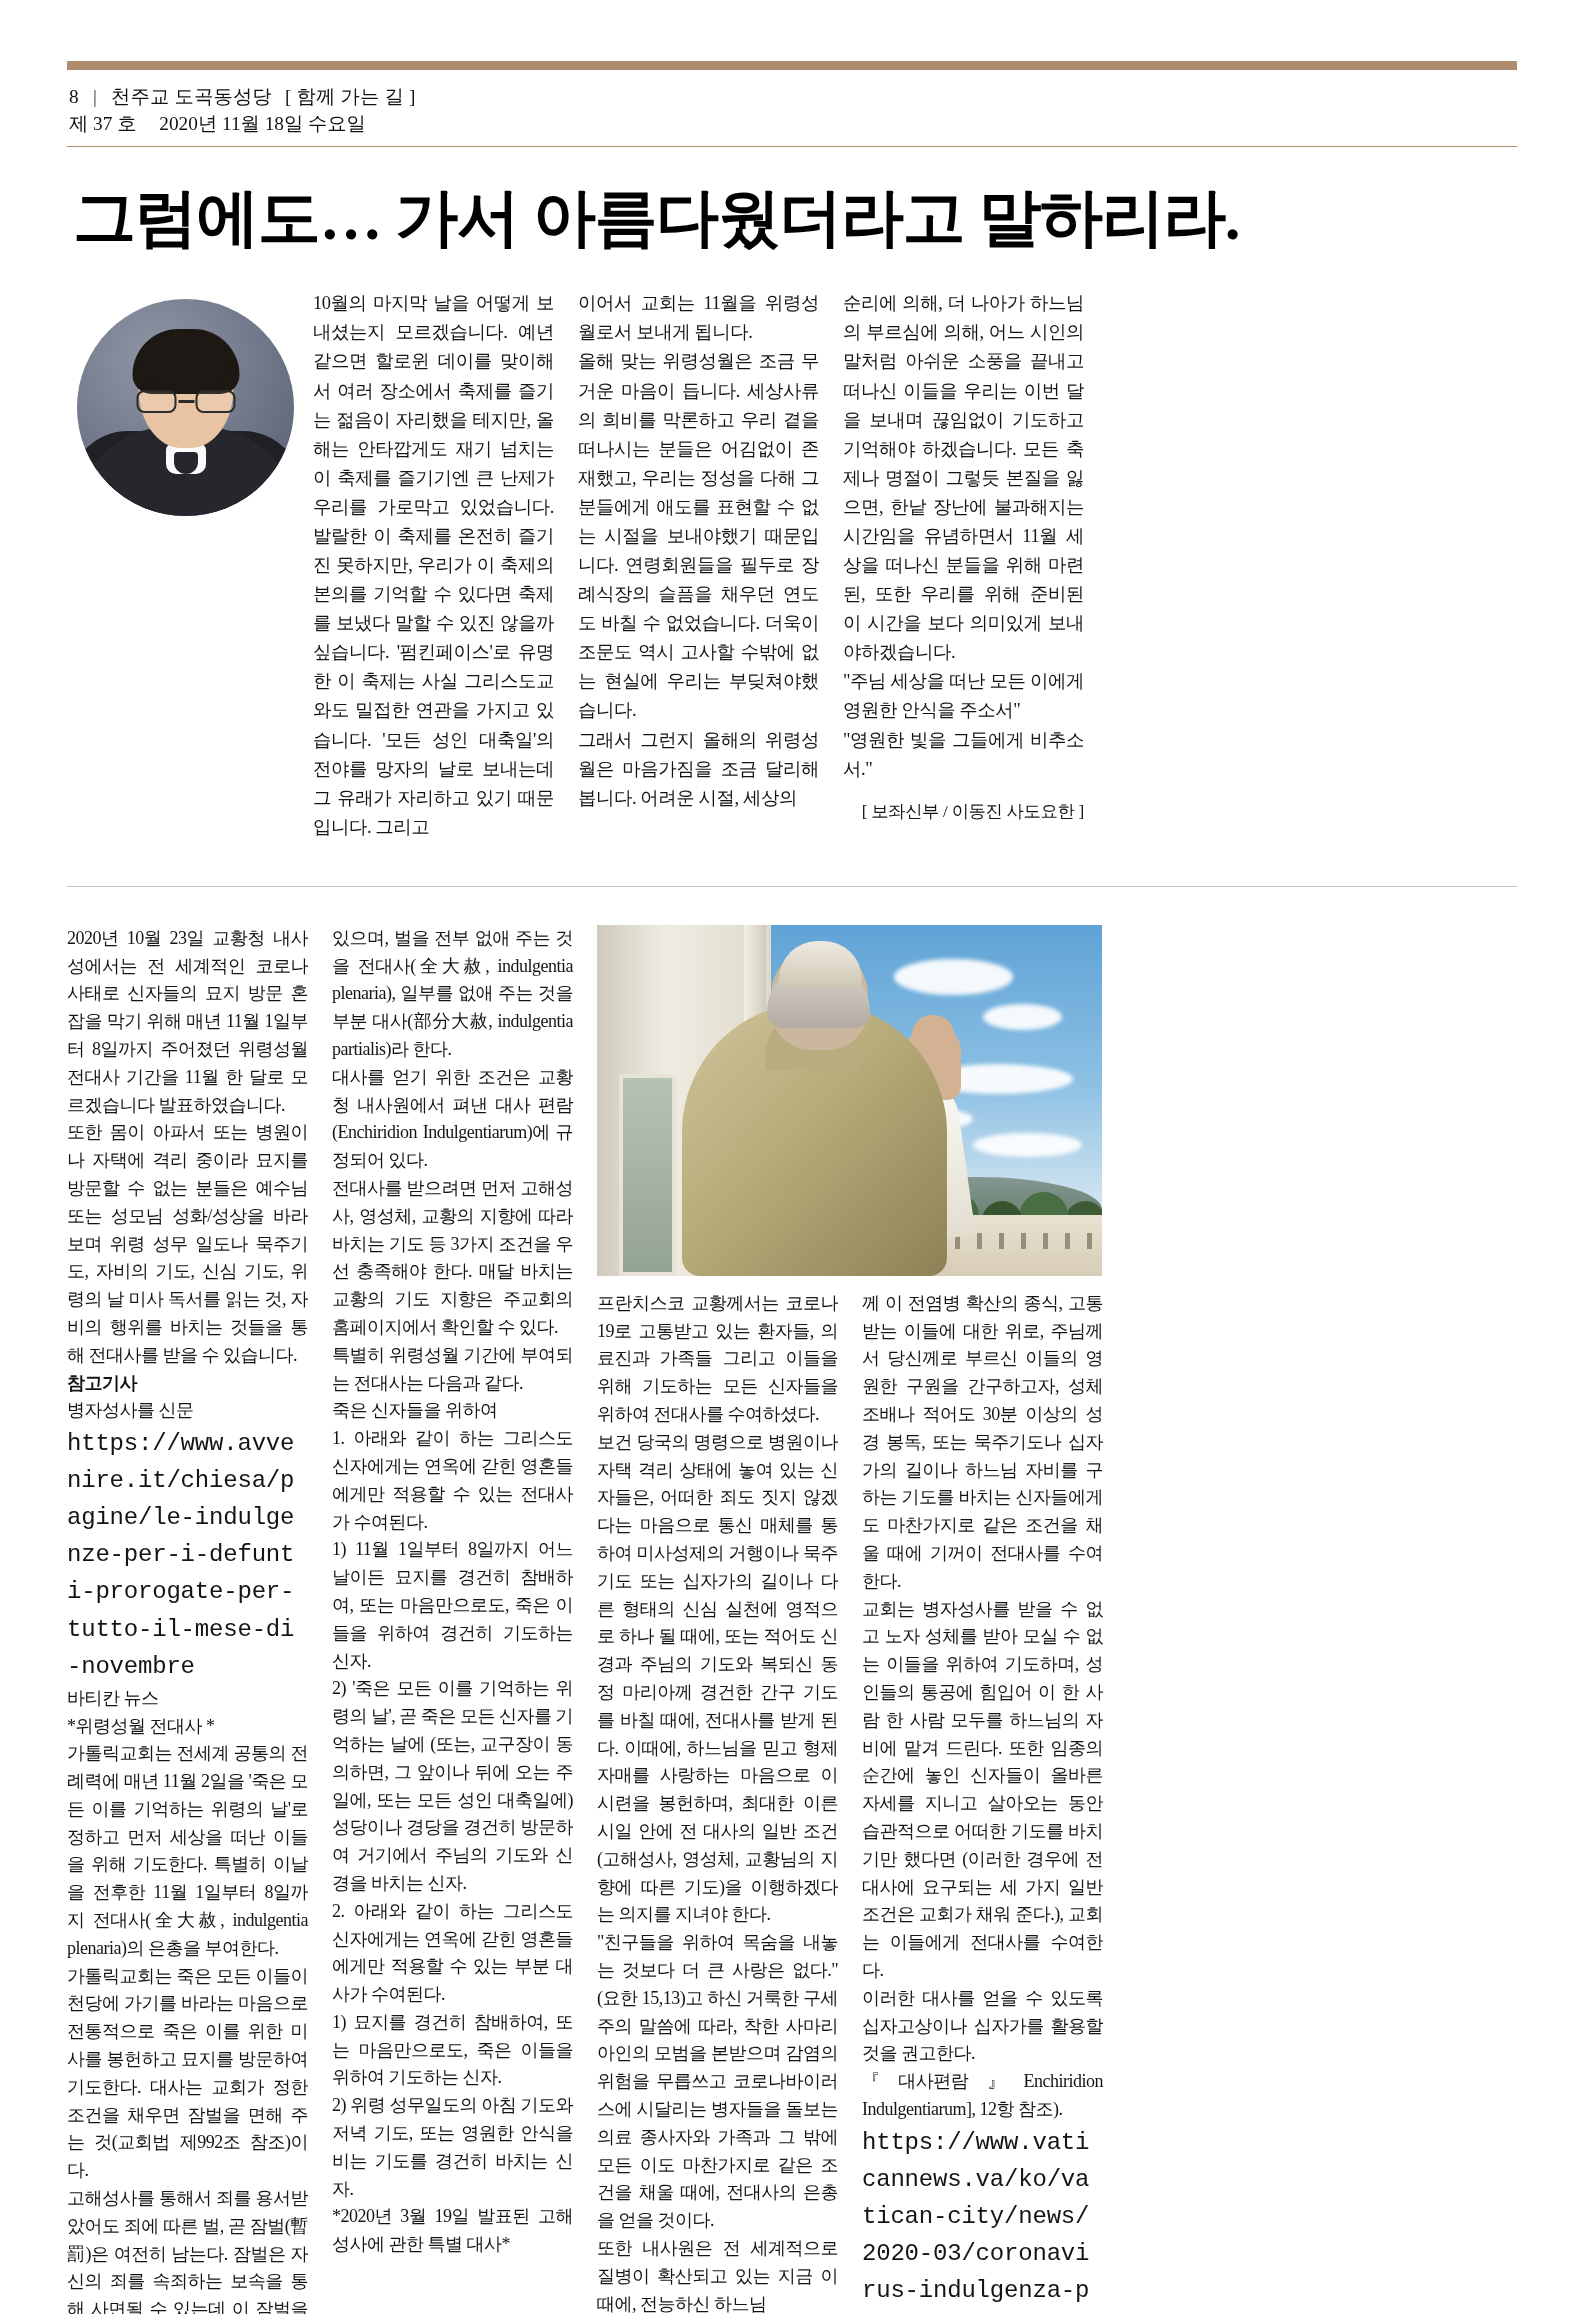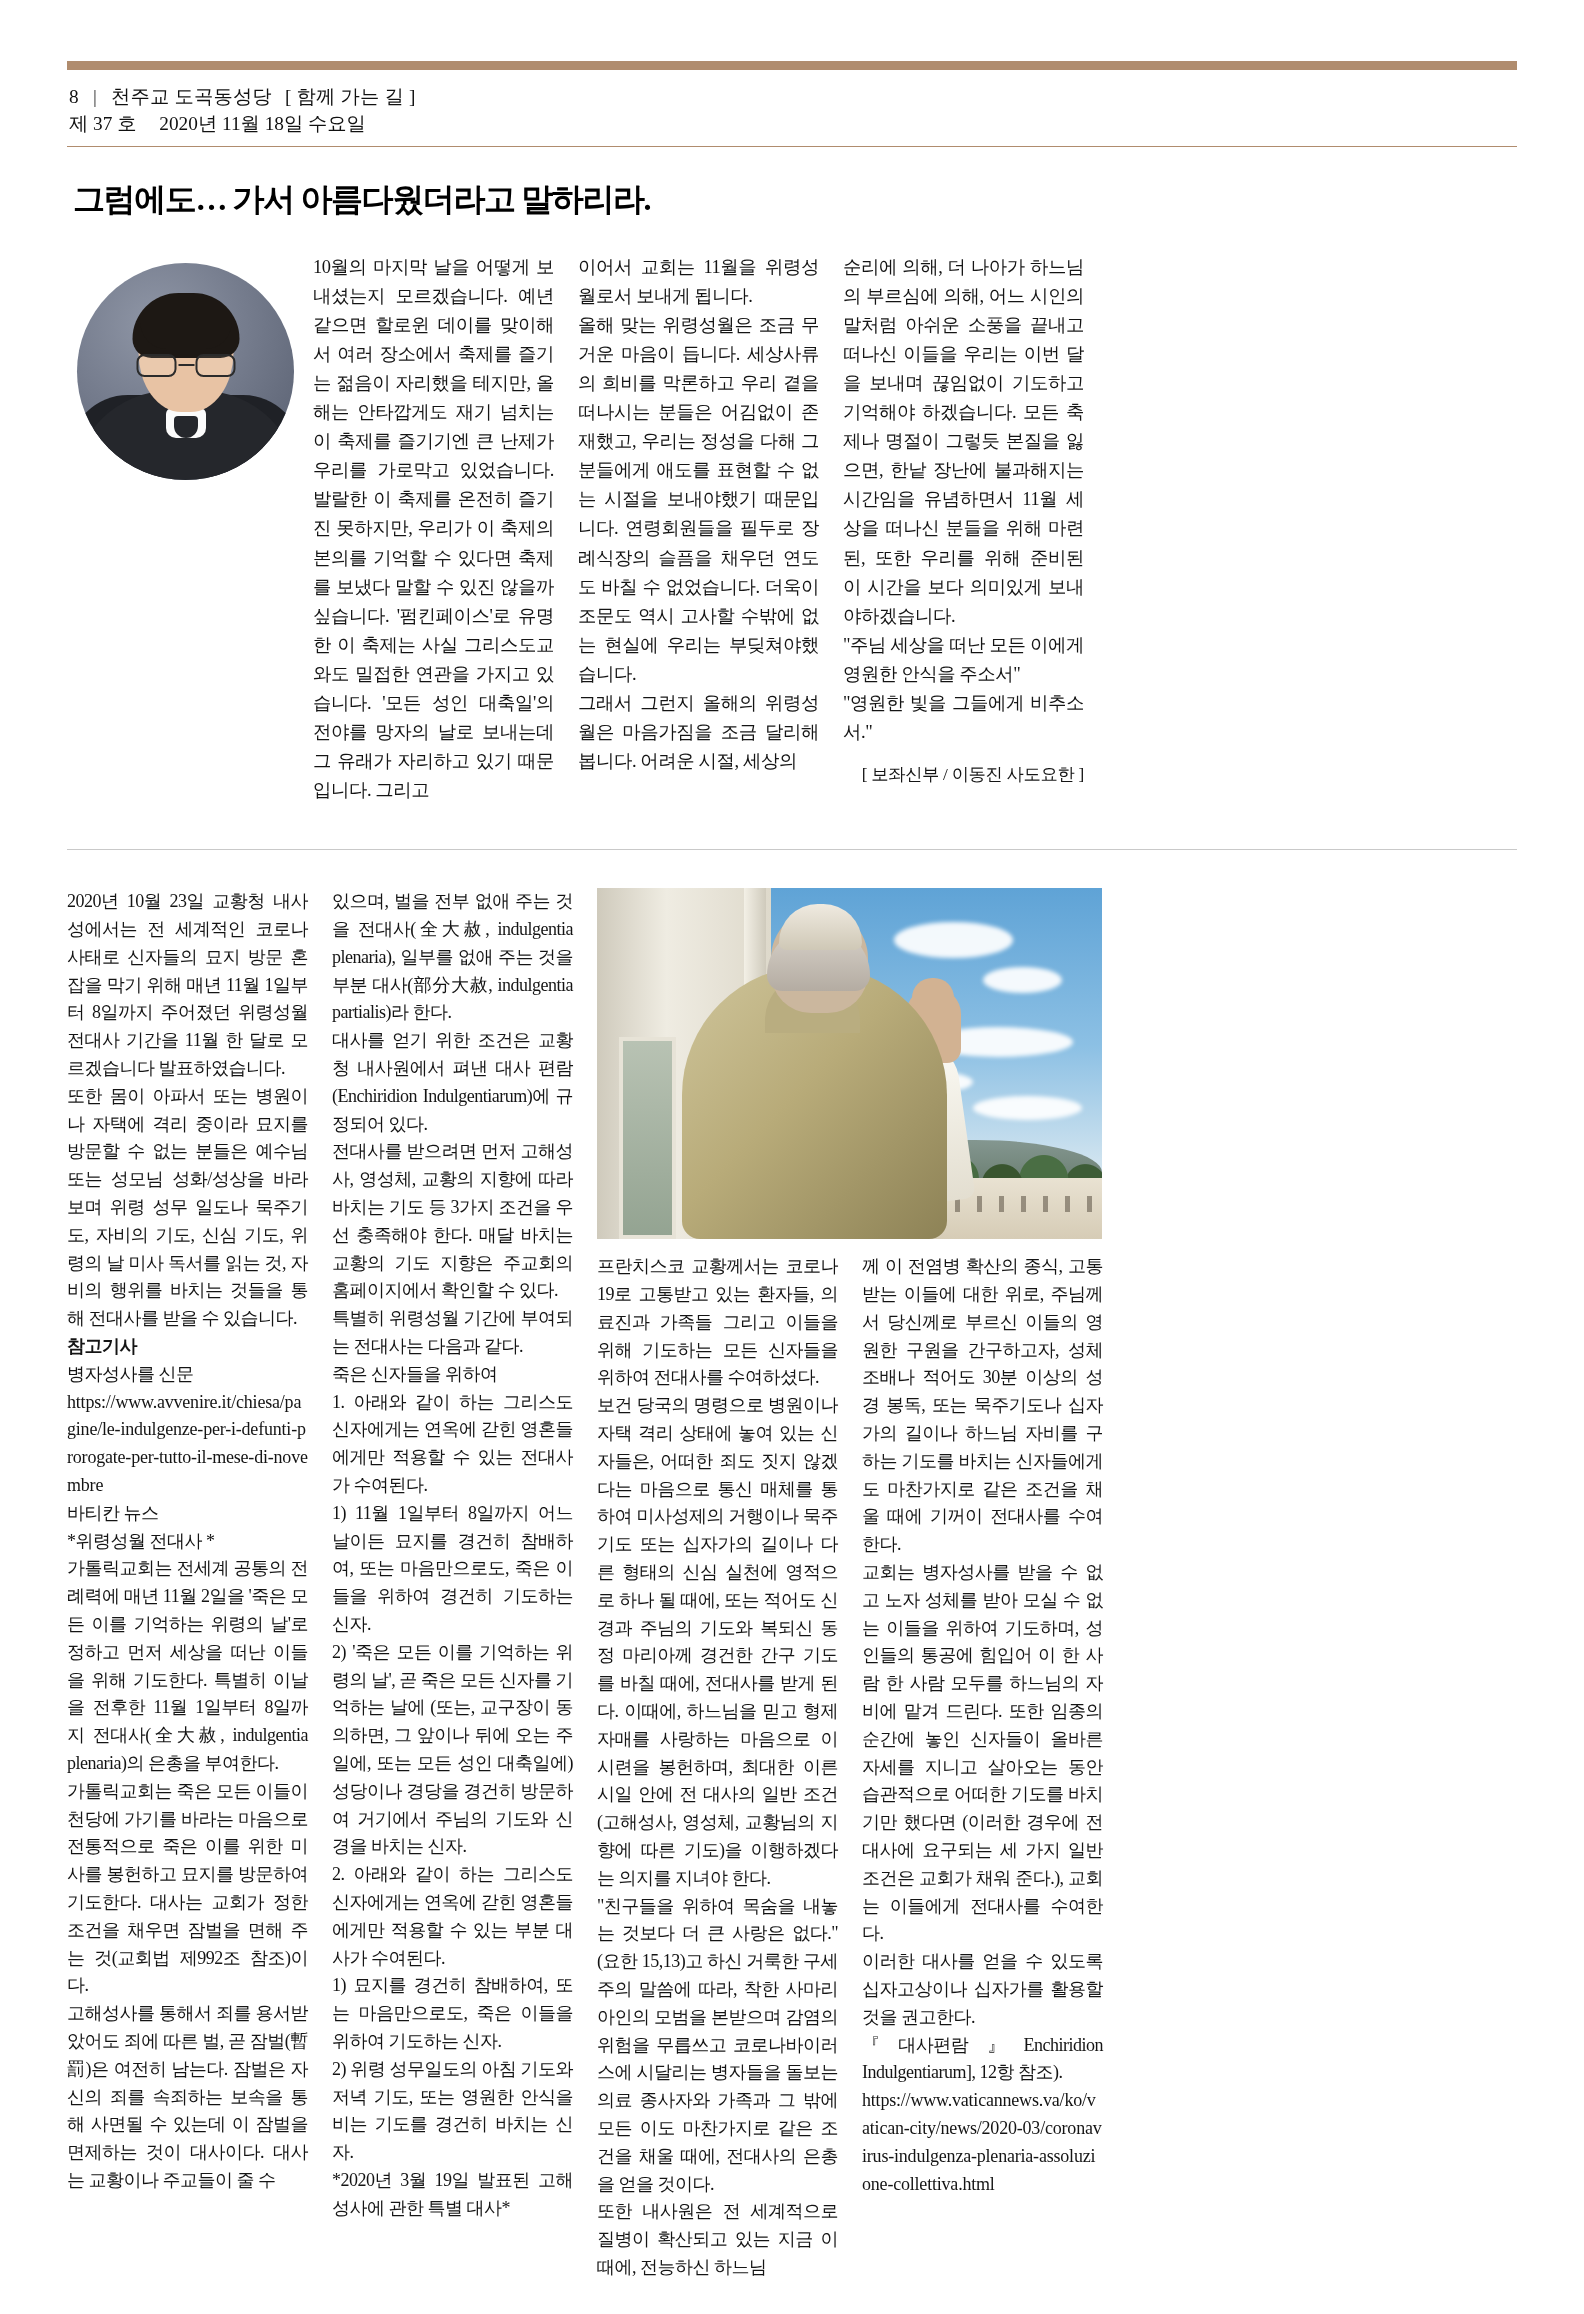--- a/index.html
+++ b/index.html
@@ -48,21 +48,21 @@
   .masthead-right {
     font-size: 19.3px;
     white-space: nowrap;
     color: #111;
   }
   .masthead-right .issue { margin-right: 18px; }
 
   
   .article1 { padding-top: 34px; }
   .headline1 {
-    font-size: 32px;
+    font-size: 63px;
     font-weight: 700;
     letter-spacing: -1.4px;
     line-height: 1.18;
     margin: 0 0 28px 6px;
     color: #000;
   }
   .a1-body {
     display: flex;
     gap: 0;
   }
@@ -199,24 +199,24 @@
     flex: 0 0 241px;
     font-size: 18px;
     line-height: 1.545;
     letter-spacing: -0.5px;
     text-align: justify;
     color: #141414;
   }
   .a2-col p { margin: 0; }
   .a2-col .b { font-weight: 700; }
   .url {
-    font-family: Liberation Serif, serif;
+    font-family: Liberation Mono, monospace;
     letter-spacing: -0.2px;
     word-break: break-all;
-    font-size: 18px;
+    font-size: 24px;
   }
 
   
   .photo-wrap {
     width: 505px;
     flex: 0 0 505px;
   }
   .photo {
     width: 505px;
     height: 351px;

